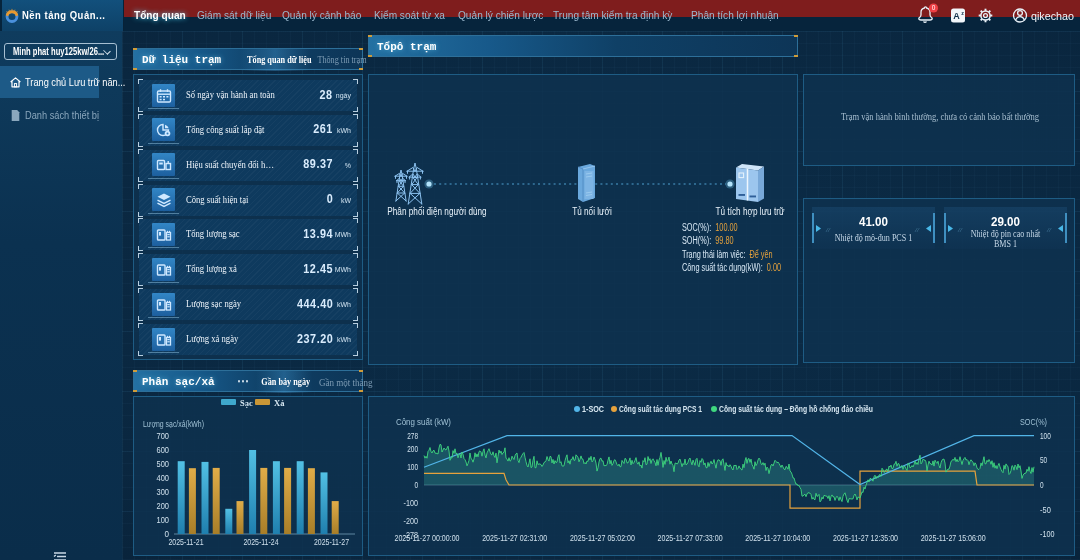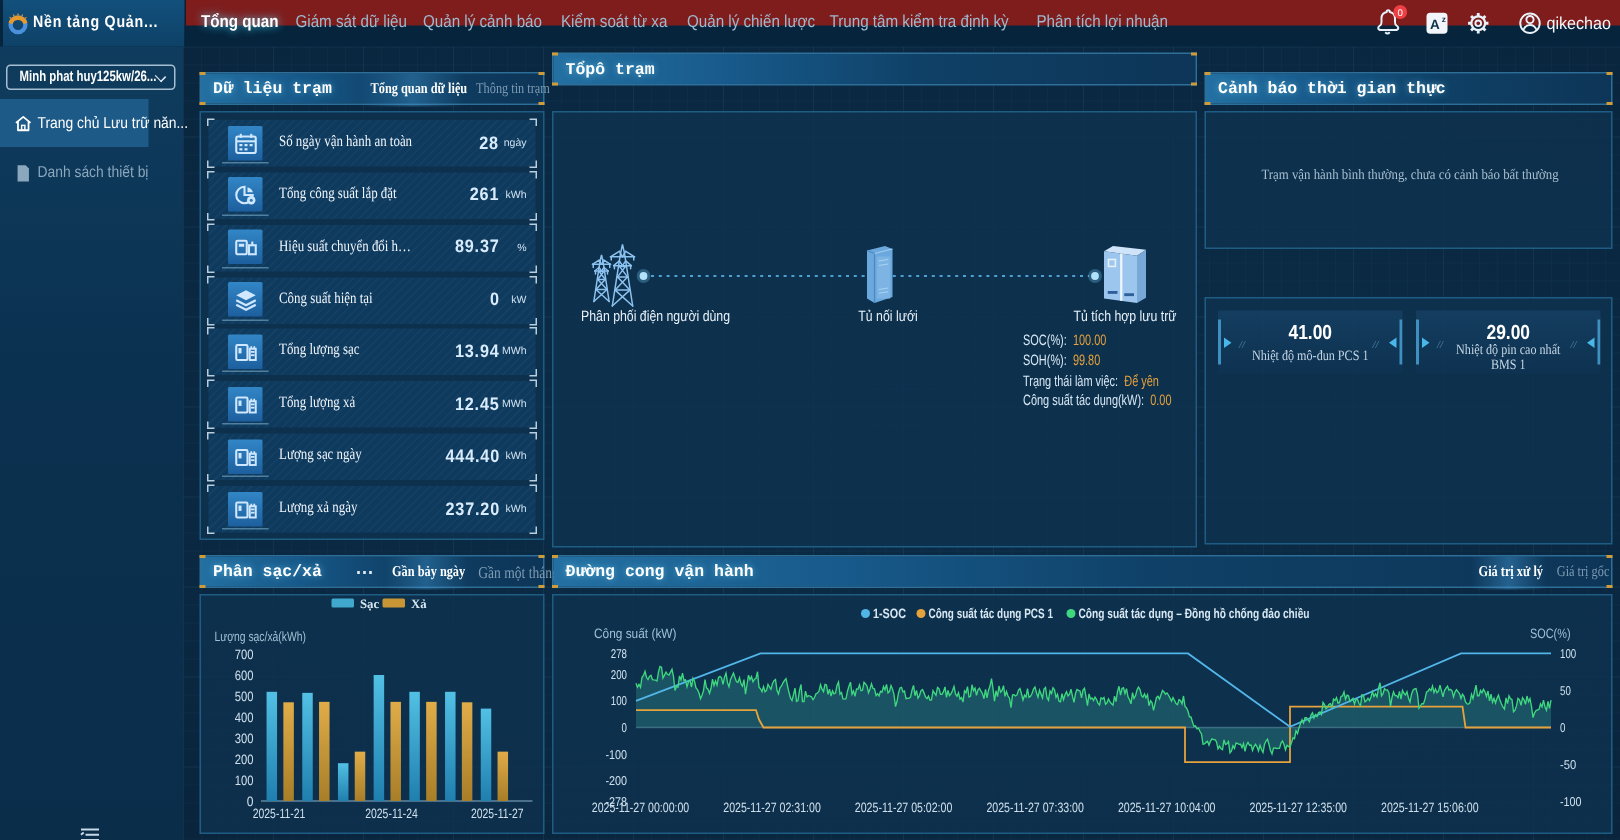--- a/index.html
+++ b/index.html
@@ -298,27 +298,20 @@
 
     <div class="hd" style="left:246px;top:4px;width:430px;">
       <i class="c tl"></i>
         <i class="c bl"></i>
         <i class="c tr"></i>
         <i class="c br"></i>
       <div class="t">Tổpô trạm</div>
     </div>
     <div class="bd" style="left:246px;top:43px;width:430px;height:291px;"></div>
 
-    <div class="hd" style="left:681px;top:17px;width:272px;">
-      <i class="c tl"></i>
-        <i class="c bl"></i>
-        <i class="c tr"></i>
-        <i class="c br"></i>
-      <div class="t">Cảnh báo thời gian thực</div>
-    </div>
     <div class="bd" style="left:681px;top:43px;width:272px;height:92px;">
       <div class="serif" style="position:absolute;left:0;top:37px;width:272px;text-align:center;font-size:9.5px;color:#a8bfd0;transform:scaleX(0.9);">Trạm vận hành bình thường, chưa có cảnh báo bất thường</div>
     </div>
 
     <div class="bd" style="left:681px;top:167px;width:272px;height:165px;"></div>
     <div id="envbox">
         <div style="position:absolute;left:690px;top:176px;width:123px;height:42px;">
           <div style="position:absolute;inset:0;background:linear-gradient(180deg,rgba(40,100,150,0.25),rgba(20,60,100,0.15));"></div>
           <svg width="123" height="42" viewBox="0 0 123 42" style="position:absolute;left:0;top:0;">
             <path d="M1 6 L1 36" stroke="#3f8fc0" stroke-width="2"></path>
@@ -396,29 +389,20 @@
               <stop offset="0" stop-color="#e0ac48"></stop>
               <stop offset="1" stop-color="#a87e28"></stop>
             </linearGradient>
           </defs>
           <text x="53.0" y="149" font-size="9" fill="#cfe0ec" text-anchor="middle" font-family="Liberation Sans" textLength="35" lengthAdjust="spacingAndGlyphs">2025-11-21</text>
           <text x="128.0" y="149" font-size="9" fill="#cfe0ec" text-anchor="middle" font-family="Liberation Sans" textLength="35" lengthAdjust="spacingAndGlyphs">2025-11-24</text>
           <text x="198.5" y="149" font-size="9" fill="#cfe0ec" text-anchor="middle" font-family="Liberation Sans" textLength="35" lengthAdjust="spacingAndGlyphs">2025-11-27</text>
         </svg>
       </div>
 
-    <div class="hd" style="left:246px;top:339px;width:707px;">
-      <i class="c tl"></i>
-        <i class="c bl"></i>
-        <i class="c tr"></i>
-        <i class="c br"></i>
-      <div class="t">Đường cong vận hành</div>
-      <div class="tab" style="position:absolute;left:612px;top:0;width:50px;height:22px;line-height:22px;text-align:center;font-size:10px;font-weight:bold;color:#fff;background:linear-gradient(90deg,rgba(50,130,190,0.0),rgba(70,160,220,0.4) 50%,rgba(50,130,190,0.0));"><span>Giá trị xử lý</span></div>
-      <div class="tab" style="position:absolute;left:665px;top:0;width:40px;height:22px;line-height:22px;text-align:center;font-size:10px;color:#7e9cb4;"><span>Giá trị gốc</span></div>
-    </div>
     <div class="bd" style="left:246px;top:365px;width:707px;height:160px;"></div>
     <div id="linechart">
         <svg width="707" height="160" viewBox="0 0 707 160" style="position:absolute;left:246px;top:365px;">
           <circle cx="209" cy="13" r="3" fill="#52b5e8"></circle>
           <text x="214" y="16" font-size="9" font-weight="bold" fill="#d8e8f2" font-family="Liberation Sans" textLength="22" lengthAdjust="spacingAndGlyphs">1-SOC</text>
           <circle cx="246" cy="13" r="3" fill="#e6a23c"></circle>
           <text x="251" y="16" font-size="9" font-weight="bold" fill="#d8e8f2" font-family="Liberation Sans" textLength="83" lengthAdjust="spacingAndGlyphs">Công suất tác dụng PCS 1</text>
           <circle cx="346" cy="13" r="3" fill="#3fd87f"></circle>
           <text x="351" y="16" font-size="9" font-weight="bold" fill="#d8e8f2" font-family="Liberation Sans" textLength="154" lengthAdjust="spacingAndGlyphs">Công suất tác dụng – Đồng hồ chống đảo chiều</text>
           <text x="28" y="29" font-size="9" fill="#9fc0d4" font-family="Liberation Sans" textLength="55" lengthAdjust="spacingAndGlyphs">Công suất  (kW)</text>

